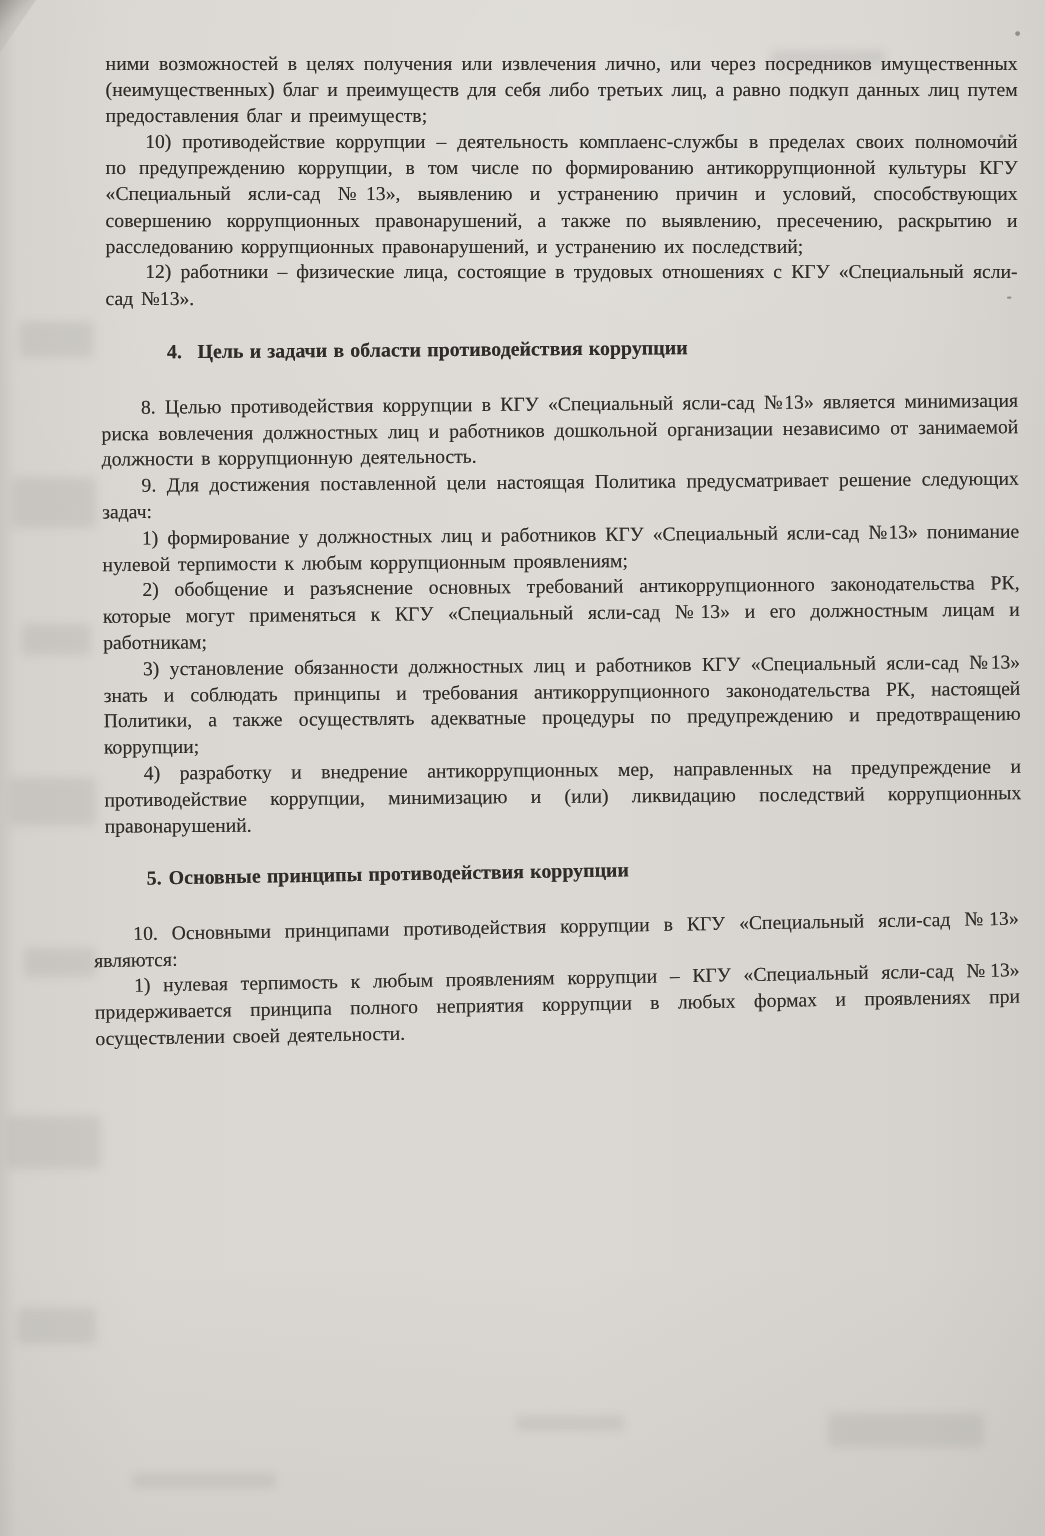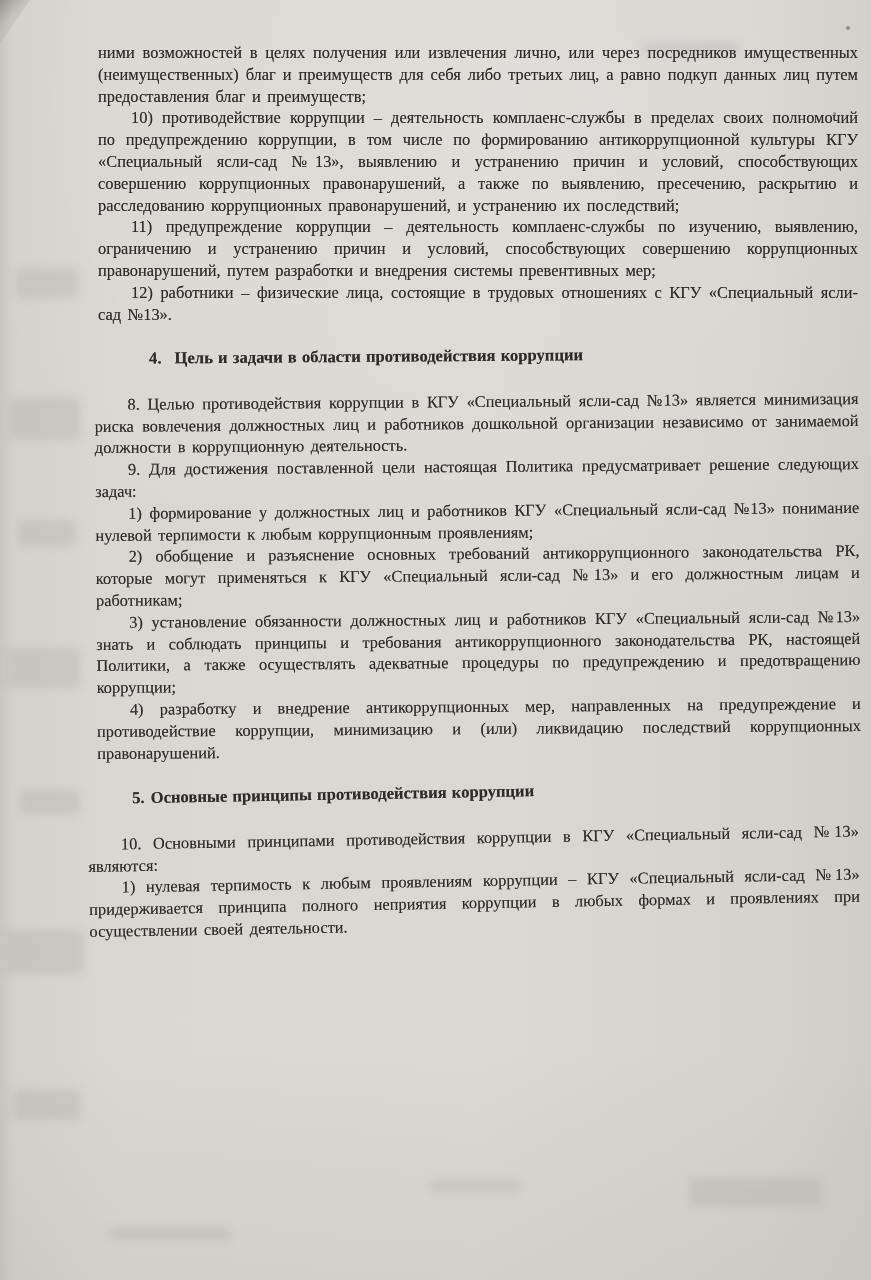--- a/index.html
+++ b/index.html
@@ -24,21 +24,21 @@
   
   .corner-edge {
     position: absolute;
     top: 0; left: 0;
     width: 34px; height: 46px;
     clip-path: polygon(0 0, 30px 0, 0 44px);
     background: linear-gradient(135deg, rgba(110,108,102,0.55) 0%, rgba(150,147,141,0.25) 35%, rgba(150,147,141,0) 72%);
   }
   .text-area {
     position: absolute;
-    left: 98px;
+    left: 88px;
     top: 42px;
     width: 760px;
     color: #2e2c28;
     font-size: 16.4px;
     line-height: 21.8px;
     word-spacing: 2.4px;
     text-align: justify;
     text-shadow: 0 0 0.5px rgba(46,44,40,0.55);
   }
   .sec { transform-origin: 0 0; }
@@ -107,21 +107,20 @@
   <div class="ghost g11"></div>
   <div class="speck s1"></div>
   <div class="speck s2"></div>
   <div class="speck s3"></div>
 
   <div class="text-area">
 
     <div class="sec sec1">
       <p class="para cont">ними возможностей в целях получения или извлечения лично, или через посредников имущественных (неимущественных) благ и преимуществ для себя либо третьих лиц, а равно подкуп данных лиц путем предоставления благ и преимуществ;</p>
       <p class="para">10) противодействие коррупции – деятельность комплаенс-службы в пределах своих полномочий по предупреждению коррупции, в том числе по формированию антикоррупционной культуры КГУ «Специальный ясли-сад №13», выявлению и устранению причин и условий, способствующих совершению коррупционных правонарушений, а также по выявлению, пресечению, раскрытию и расследованию коррупционных правонарушений, и устранению их последствий;</p>
-      <p class="para">11) предупреждение коррупции – деятельность комплаенс-службы по изучению, выявлению, ограничению и устранению причин и условий, способствующих совершению коррупционных правонарушений, путем разработки и внедрения системы превентивных мер;</p>
       <p class="para">12) работники – физические лица, состоящие в трудовых отношениях с КГУ «Специальный ясли-сад №13».</p>
     </div>
 
     <div class="sec sec2">
       <h3 class="heading indent-lg">
         <span class="h-num">4.</span><span>Цель и задачи в области противодействия коррупции</span>
       </h3>
       <p class="para">8. Целью противодействия коррупции в КГУ «Специальный ясли-сад №13» является минимизация риска вовлечения должностных лиц и работников дошкольной организации независимо от занимаемой должности в коррупционную деятельность.</p>
       <p class="para">9. Для достижения поставленной цели настоящая Политика предусматривает решение следующих задач:</p>
       <p class="para">1) формирование у должностных лиц и работников КГУ «Специальный ясли-сад №13» понимание нулевой терпимости к любым коррупционным проявлениям;</p>

